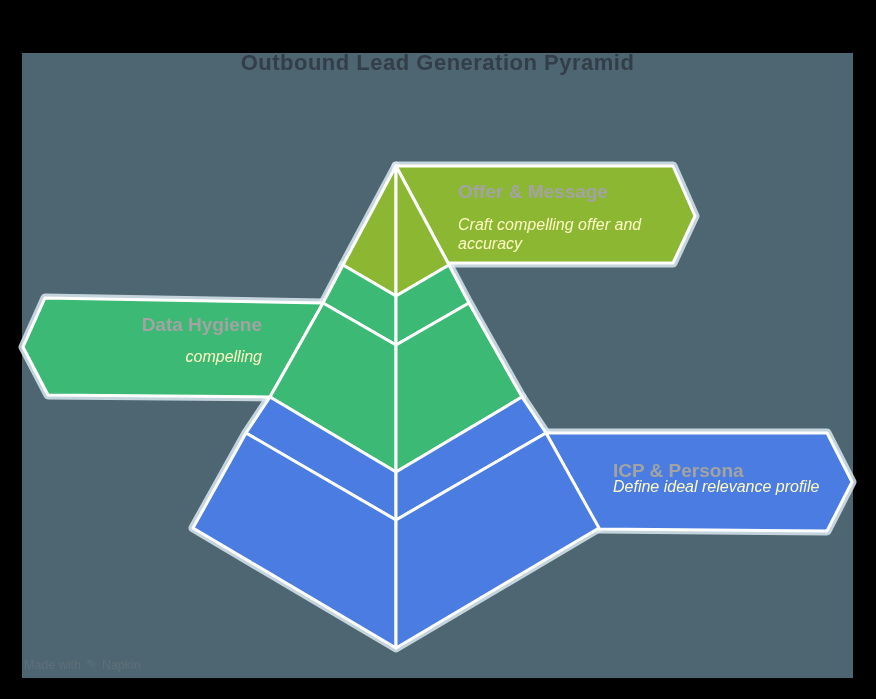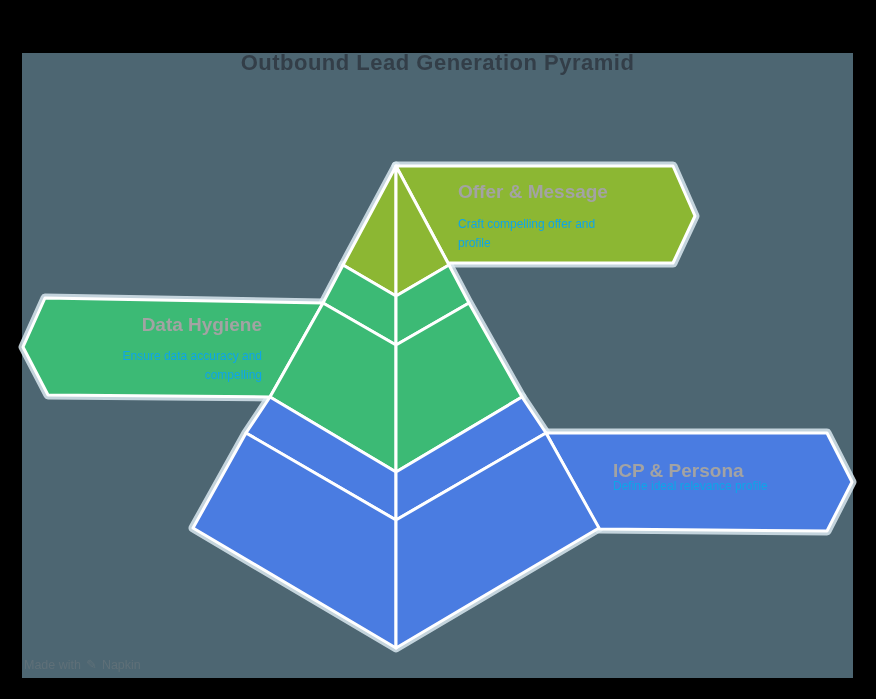--- a/index.html
+++ b/index.html
@@ -23,21 +23,21 @@
   .page-title {
     position: absolute; left: 22px; top: 50px; width: 831px;
     text-align: center; font-size: 22px; font-weight: bold;
     color: #333e48; letter-spacing: 0.5px;
   }
 
   .banner-heading {
     position: absolute; font-size: 19px; font-weight: bold; color: #a3a3a3;
   }
   .banner-desc {
-    position: absolute; font-size: 12px; line-height: 19px; color: #0ea5e9;
+    position: absolute; font-size: 16px; line-height: 19px; color: #fef9c3; font-style: italic;
   }
   .offer-heading { left: 458px; top: 181px; }
   .offer-desc    { left: 458px; top: 215px; width: 200px; }
   .dh-heading    { left: 62px;  top: 314px; width: 200px; text-align: right; }
   .dh-desc       { left: 52px;  top: 347px; width: 210px; text-align: right; }
   .icp-heading   { left: 613px; top: 460px; }
   .icp-desc      { left: 613px; top: 477px; width: 215px; }
 
   .watermark {
     position: absolute; left: 24px; top: 657px;
@@ -77,26 +77,25 @@
     <polygon class="shape" points="522,397 546,433 396,520 396,472" fill="#4a7ce1"></polygon>
     <polygon class="shape" points="246,433 396,520 396,648 193,528" fill="#4a7ce1"></polygon>
     <polygon class="shape" points="546,433 599,528 396,648 396,520" fill="#4a7ce1"></polygon>
   </svg>
 
   <div class="page-title">Outbound Lead Generation Pyramid</div>
 
   <div class="banner-heading offer-heading">Offer &amp; Message</div>
   <div class="banner-desc offer-desc">
     <div>Craft compelling offer and</div>
-    <div>profile</div>
+    <div>accuracy</div>
   </div>
 
   <div class="banner-heading dh-heading">Data Hygiene</div>
   <div class="banner-desc dh-desc">
-    <div>Ensure data accuracy and</div>
     <div>compelling</div>
   </div>
 
   <div class="banner-heading icp-heading">ICP &amp; Persona</div>
   <div class="banner-desc icp-desc">
     <div>Define ideal relevance profile</div>
   </div>
 
   <div class="watermark">
     <span>Made with</span>

